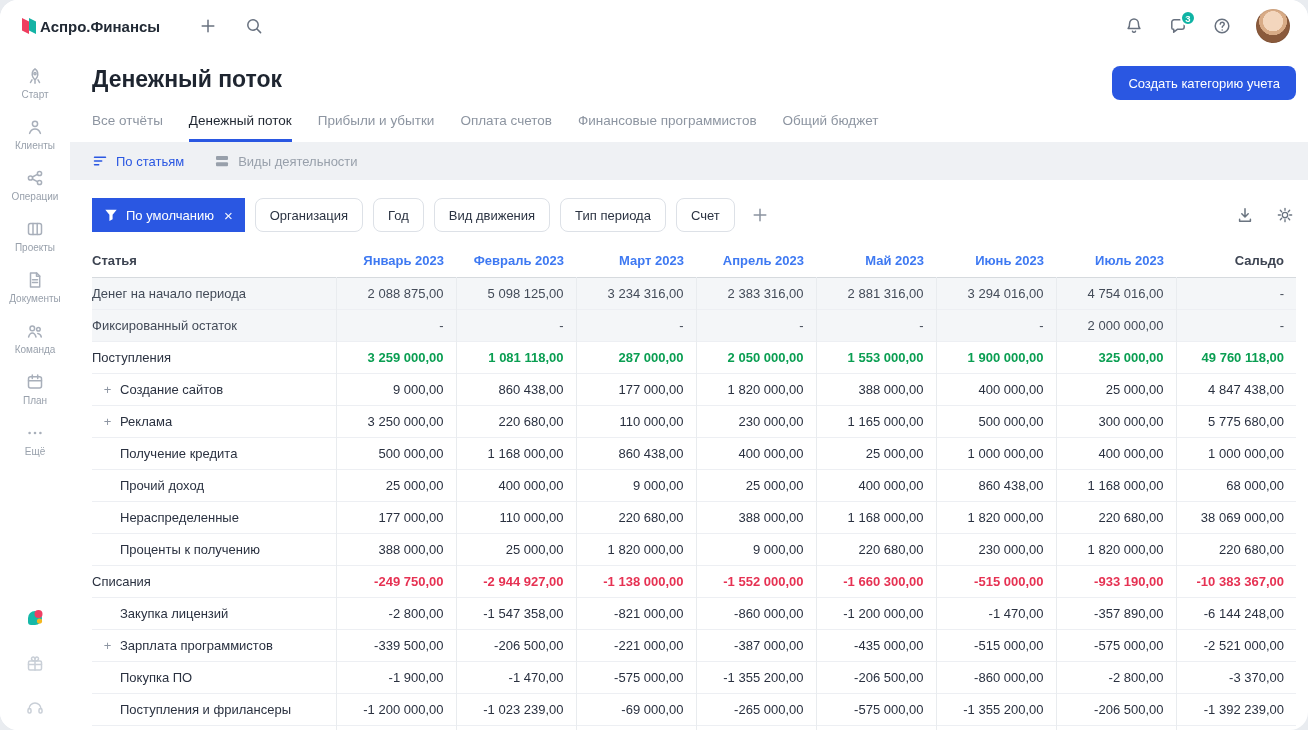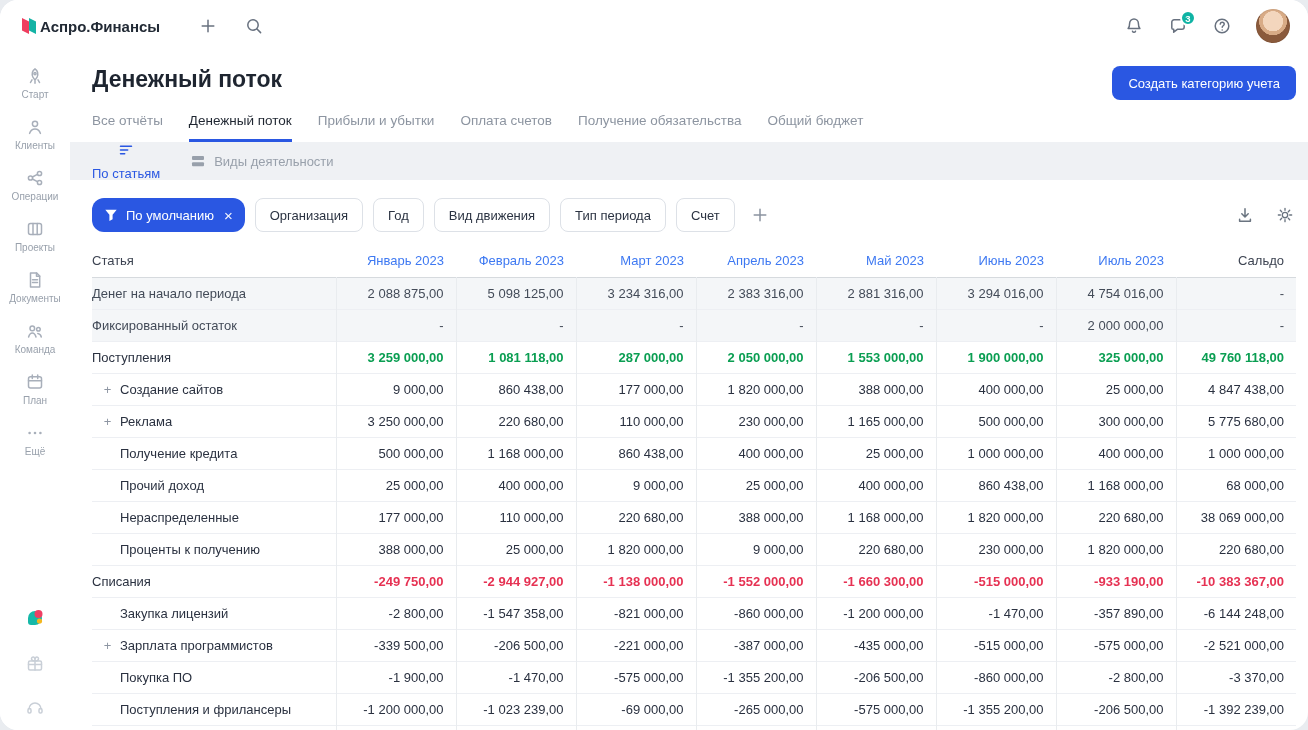--- a/index.html
+++ b/index.html
@@ -39,40 +39,40 @@
   .page-title { font-size:23px; font-weight:700; color:#1e2530; }
   .create-btn { margin-left:auto; background:var(--accent,#2a57e2); color:#fff; border:none; border-radius:8px;
     height:34px; padding:0 16px; font-size:13px; font-family:inherit; cursor:pointer; }
   .tabs { display:flex; gap:26px; margin-top:13px; }
   .tab { font-size:13.5px; color:#8d95a1; padding-bottom:11px; cursor:pointer; white-space:nowrap;
     border-bottom:3px solid transparent; }
   .tab.active { color:#1f2631; font-weight:500; border-bottom-color:var(--accent,#2a57e2); }
 
   .band { background:#eff1f4; height:38px; display:flex; align-items:center; gap:30px; padding:0 22px; }
   .band-item { display:flex; align-items:center; gap:8px; font-size:13px; color:#98a0ab; cursor:pointer; }
-  .band-item.active { color:var(--accent,#2a57e2);flex-direction:column; }
+  .band-item.active { color:var(--accent,#2a57e2); }
   .band-item .b-ic { display:flex; }
 
   .filter-row { display:flex; align-items:center; gap:10px; padding:18px 14px 15px 22px; }
   .chip-active { display:flex; align-items:center; gap:8px; background:var(--accent,#2a57e2); color:#fff;
-    border-radius:12px; height:34px; padding:0 12px; font-size:13px; cursor:pointer; }
+    border-radius:0; height:34px; padding:0 12px; font-size:13px; cursor:pointer; }
   .f-ic { display:flex; color:#fff; }
   .chip-x { font-size:15px; margin-left:2px; opacity:.95; cursor:pointer; line-height:1; }
   .chips { display:flex; gap:10px; }
   .chip { display:flex; align-items:center; border:1px solid #dde1e7; border-radius:8px; height:34px;
     padding:0 14px; font-size:13px; color:#2b3342; background:#fff; cursor:pointer; white-space:nowrap; }
   .add-filter { color:#8b93a0; margin-left:5px; cursor:pointer; display:flex; }
   .filter-right { margin-left:auto; display:flex; align-items:center; gap:22px; }
   .fr-ic { display:flex; color:#6a7480; cursor:pointer; }
 
   
   .table-wrap { padding:0 12px 0 22px; flex:1; overflow:hidden; }
   table { width:100%; border-collapse:collapse; table-layout:fixed; }
   thead tr { border-bottom:1px solid #d6dade; }
-  th { font-size:13px; font-weight:400; text-align:right; padding:6px 12px 9px; white-space:nowrap; color:#3d4452; }
+  th { font-size:13px; font-weight:700; text-align:right; padding:6px 12px 9px; white-space:nowrap; color:#3d4452; }
   th.first { text-align:left; padding-left:0; }
   th.month { color:var(--link,#3e79f2); cursor:pointer; }
   tbody tr { border-bottom:1px solid #edeff3; }
   td { font-size:13px; color:#2a3140; text-align:right; padding:0 12px; height:32px; white-space:nowrap; }
   td.first { text-align:left; padding-left:0; overflow:hidden; text-overflow:ellipsis; }
   td.val { border-left:1px solid #e9ecef; }
   tr.muted { background:#f4f6f8; }
   tr.muted td { color:#434b58; }
   tr.income td.val { color:var(--income,#0a9e52); font-weight:700; }
   tr.expense td.val { color:var(--expense,#e63253); font-weight:700; }
@@ -246,21 +246,21 @@
     <div class="page-head">
       <div class="head-row">
         <h1 class="page-title">Денежный поток</h1>
         <button class="create-btn">Создать категорию учета</button>
       </div>
       <div class="tabs" id="tabs">
           <div class="tab">Все отчёты</div>
           <div class="tab active">Денежный поток</div>
           <div class="tab">Прибыли и убытки</div>
           <div class="tab">Оплата счетов</div>
-          <div class="tab">Получение обязательства</div>
+          <div class="tab">Финансовые программистов</div>
           <div class="tab">Общий бюджет</div>
         </div>
     </div>
 
     <div class="band" id="band">
         <div class="band-item active">
           <span class="b-ic">
             <svg width="16" height="16" viewBox="0 0 16 16" fill="none" stroke="currentColor" stroke-width="1.5" stroke-linecap="round" stroke-linejoin="round">
               <path d="M2.5 4.2h11M2.5 8h7.2M2.5 11.8h4.2"></path>
             </svg>

